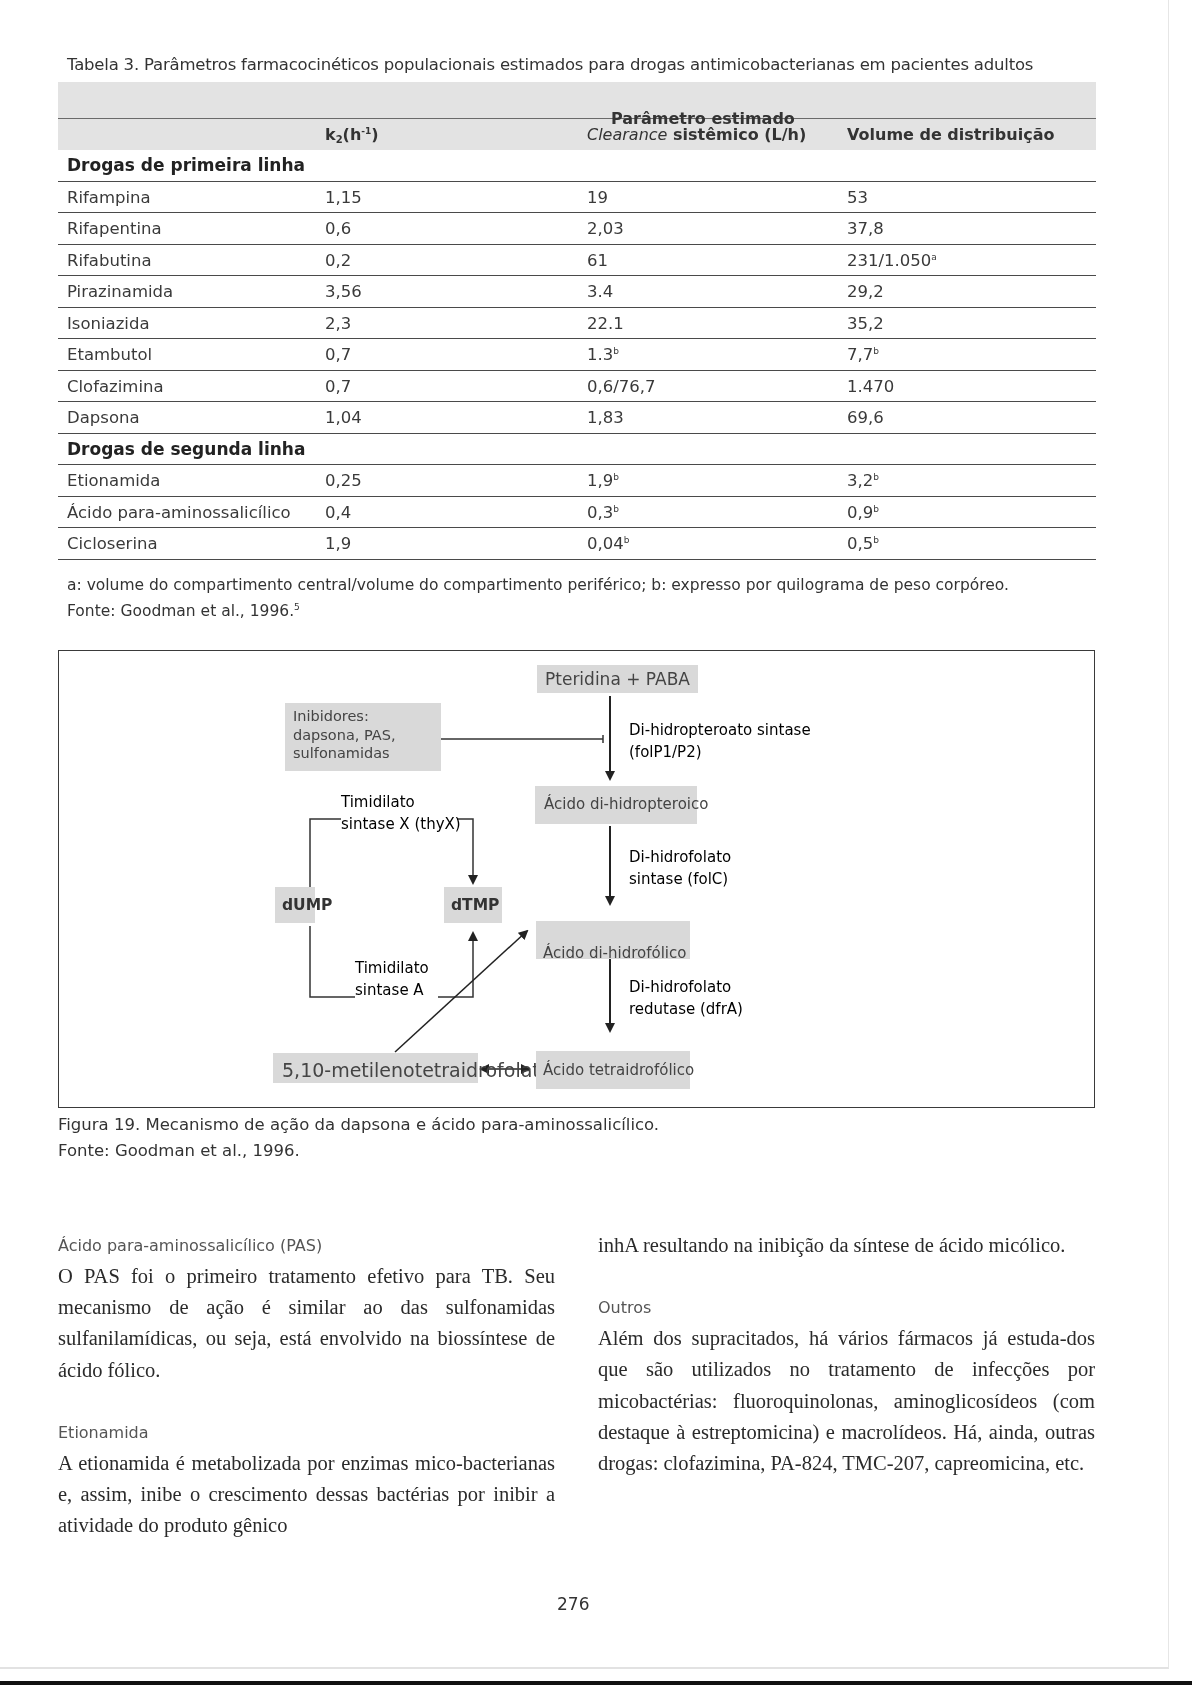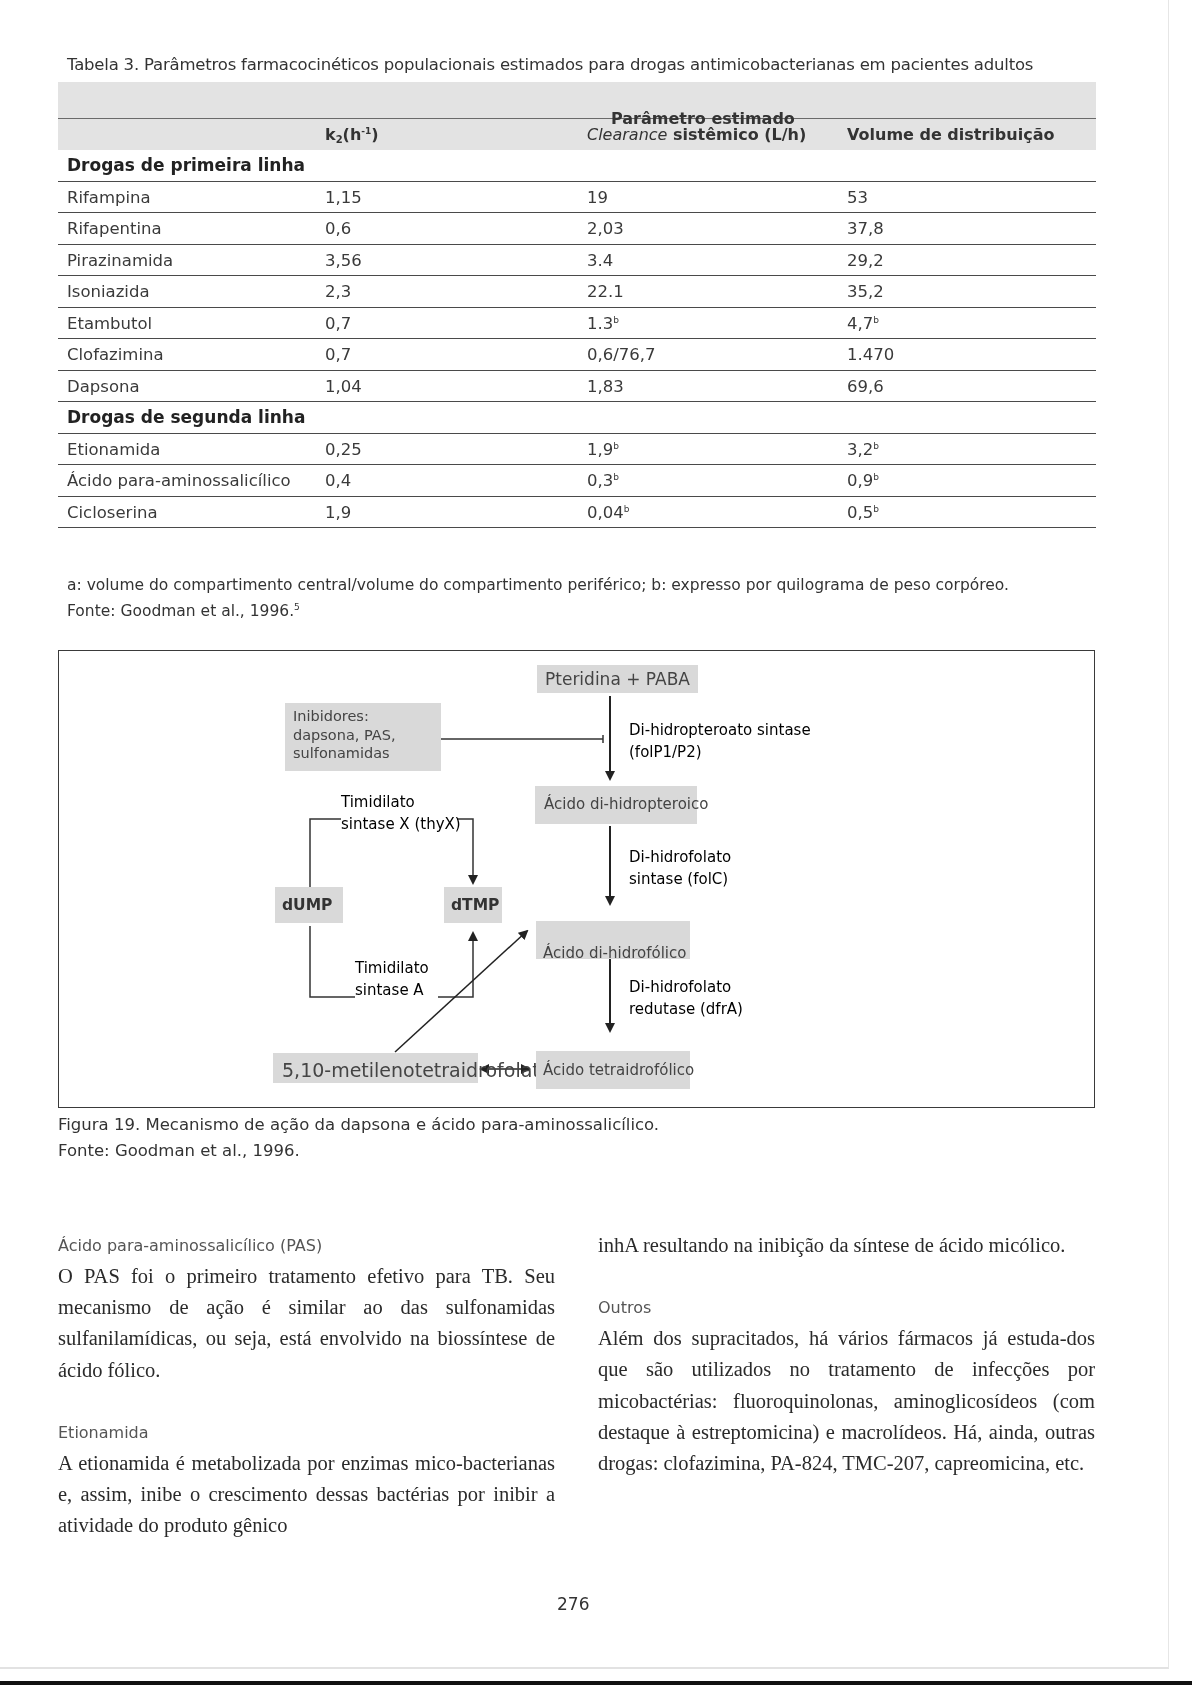--- a/index.html
+++ b/index.html
@@ -68,36 +68,42 @@
           <span class="c2"><span style="position: static;">19</span></span>
           <span class="c3"><span style="position: static;">53</span></span>
         </div>
         <div class="row">
           <span class="c0"><span style="position: static;">Rifapentina</span></span>
           <span class="c1"><span style="position: static;">0,6</span></span>
           <span class="c2"><span style="position: static;">2,03</span></span>
           <span class="c3"><span style="position: static;">37,8</span></span>
         </div>
         <div class="row">
+          <span class="c0"><span style="position: static;">Rifabutina</span></span>
+          <span class="c1"><span style="position: static;">0,2</span></span>
+          <span class="c2"><span style="position: static;">61</span></span>
+          <span class="c3"><span style="position: static;">231/1.050</span><sup>a</sup></span>
+        </div>
+        <div class="row">
           <span class="c0"><span style="position: static;">Pirazinamida</span></span>
           <span class="c1"><span style="position: static;">3,56</span></span>
           <span class="c2"><span style="position: static;">3.4</span></span>
           <span class="c3"><span style="position: static;">29,2</span></span>
         </div>
         <div class="row">
           <span class="c0"><span style="position: static;">Isoniazida</span></span>
           <span class="c1"><span style="position: static;">2,3</span></span>
           <span class="c2"><span style="position: static;">22.1</span></span>
           <span class="c3"><span style="position: static;">35,2</span></span>
         </div>
         <div class="row">
           <span class="c0"><span style="position: static;">Etambutol</span></span>
           <span class="c1"><span style="position: static;">0,7</span></span>
           <span class="c2"><span style="position: static;">1.3</span><sup>b</sup></span>
-          <span class="c3"><span style="position: static;">4,7</span><sup>b</sup></span>
+          <span class="c3"><span style="position: static;">7,7</span><sup>b</sup></span>
         </div>
         <div class="row">
           <span class="c0"><span style="position: static;">Clofazimina</span></span>
           <span class="c1"><span style="position: static;">0,7</span></span>
           <span class="c2"><span style="position: static;">0,6/76,7</span></span>
           <span class="c3"><span style="position: static;">1.470</span></span>
         </div>
         <div class="row">
           <span class="c0"><span style="position: static;">Dapsona</span></span>
           <span class="c1"><span style="position: static;">1,04</span></span>
@@ -169,21 +175,21 @@
     <div class="lbl" style="left:570px; top:68px;">
       <div>Di-hidropteroato sintase</div>
       <div>(folP1/P2)</div>
     </div>
     <div class="box" style="left:476px; top:135px; width:162px; height:38px; padding:9px 0 0 9px; box-sizing:border-box;">Ácido di-hidropteroico</div>
 
     <div class="lbl" style="left:282px; top:140px;">
       <div>Timidilato</div>
       <div>sintase X (thyX)</div>
     </div>
-    <div class="box" style="left:216px; top:236px; width:68px; height:36px; font-weight:bold; font-size:15.5px; padding:9px 0 0 7px; box-sizing:border-box; color:#333;">dUMP</div>
+    <div class="box" style="left:216px; top:236px; width:40px; height:36px; font-weight:bold; font-size:15.5px; padding:9px 0 0 7px; box-sizing:border-box; color:#333;">dUMP</div>
     <div class="box" style="left:385px; top:236px; width:58px; height:36px; font-weight:bold; font-size:15.5px; padding:9px 0 0 7px; box-sizing:border-box; color:#333;">dTMP</div>
     <div class="lbl" style="left:570px; top:195px;">
       <div>Di-hidrofolato</div>
       <div>sintase (folC)</div>
     </div>
 
     <div class="box" style="left:477px; top:270px; width:154px; height:38px; padding:23px 0 0 7px; box-sizing:border-box;">Ácido di-hidrofólico</div>
     <div class="lbl" style="left:296px; top:306px;">
       <div>Timidilato</div>
       <div>sintase A</div>

